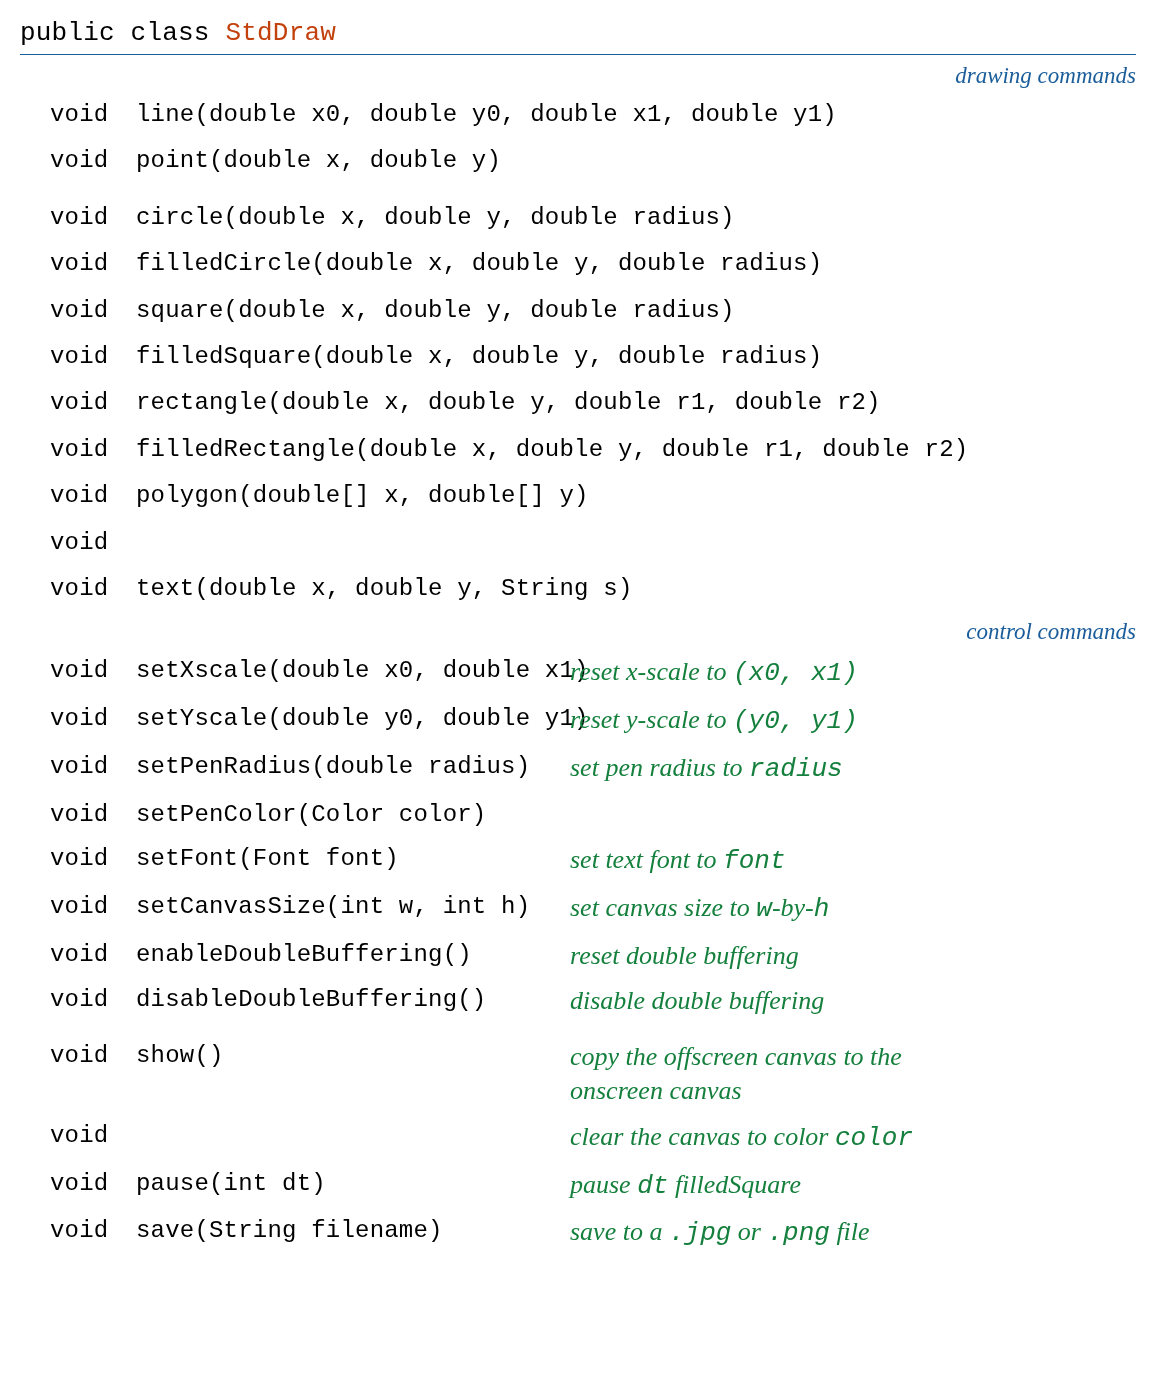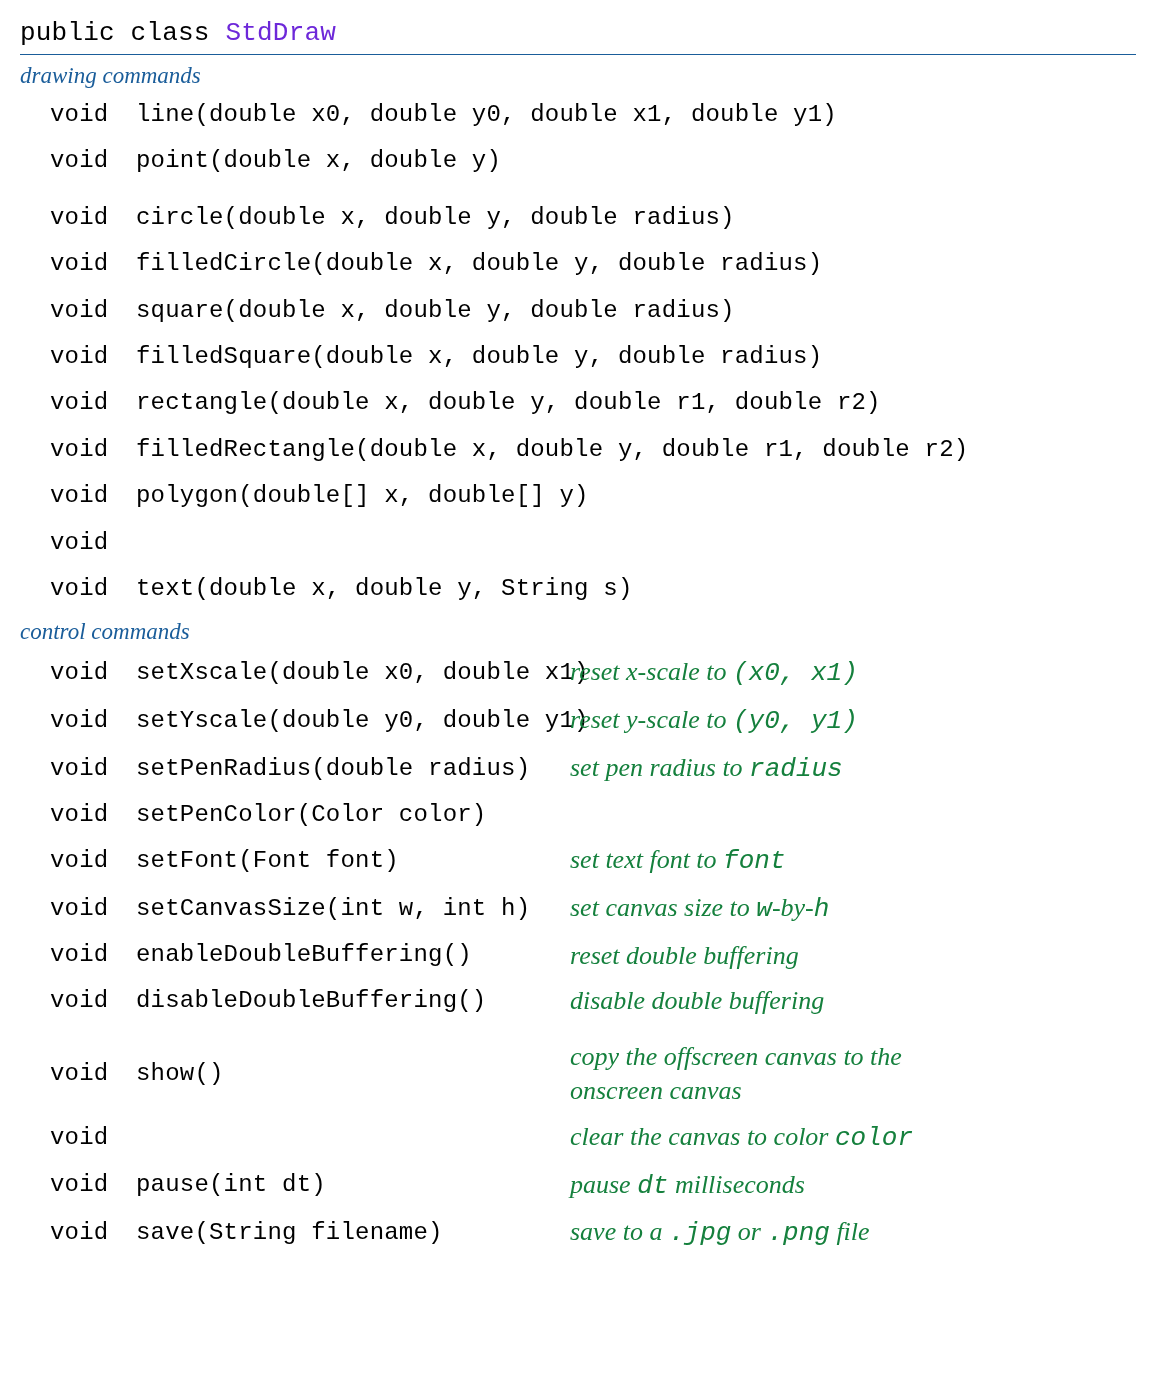--- a/index.html
+++ b/index.html
@@ -16,35 +16,36 @@
     font-family: 'Lucida Console', Consolas, 'Courier New', monospace;
     letter-spacing: 0.2px;
   }
   .header {
     padding-bottom: 6px;
     border-bottom: 1.5px solid #1a5d9a;
     margin-bottom: 8px;
     font-size: 26px;
   }
   .header .classname {
-    color: #6d28d9;
+    color: #c2410c;
   }
   .section-label {
     font-style: italic;
     color: #1a5d9a;
     font-family: Georgia, 'Times New Roman', serif;
     font-size: 23px;
     margin: 8px 0 10px 0;
+    text-align: right;
   }
   .methods {
     margin-left: 30px;
   }
   .mrow {
     display: flex;
-    align-items: center;
+    align-items: flex-start;
     line-height: 1.35;
     margin-bottom: 14px;
   }
   .mrow.tight { margin-bottom: 12px; }
   .ret {
     width: 86px;
     flex: 0 0 86px;
     text-align: left;
     padding-right: 0;
   }
@@ -210,21 +211,21 @@
         <span class="ret mono">void</span>
       </div>
     <div class="desc-col"><span>clear the canvas to color </span><span class="codeish">color</span><span></span></div>
   </div>
 
   <div class="mrow tight">
     <div class="sig-wrap">
         <span class="ret mono">void</span>
         <span class="sig mono">pause(int dt)</span>
       </div>
-    <div class="desc-col"><span>pause </span><span class="codeish">dt</span><span> milliseconds</span></div>
+    <div class="desc-col"><span>pause </span><span class="codeish">dt</span><span> filledSquare</span></div>
   </div>
 
   <div class="mrow tight">
     <div class="sig-wrap">
         <span class="ret mono">void</span>
         <span class="sig mono">save(String filename)</span>
       </div>
     <div class="desc-col"><span>save to a </span><span class="codeish">.jpg</span><span> or </span><span class="codeish">.png</span><span> file</span></div>
   </div>
 

